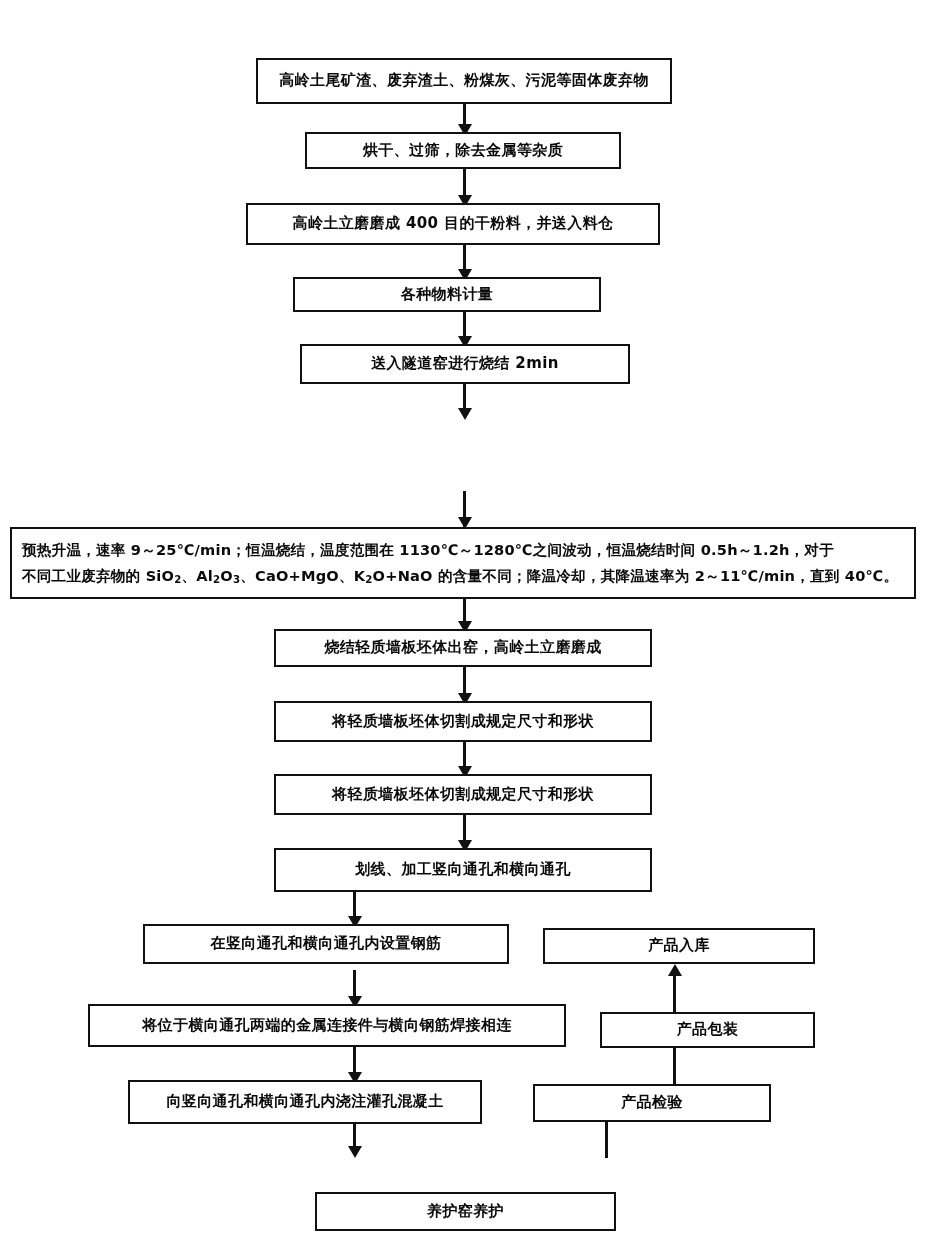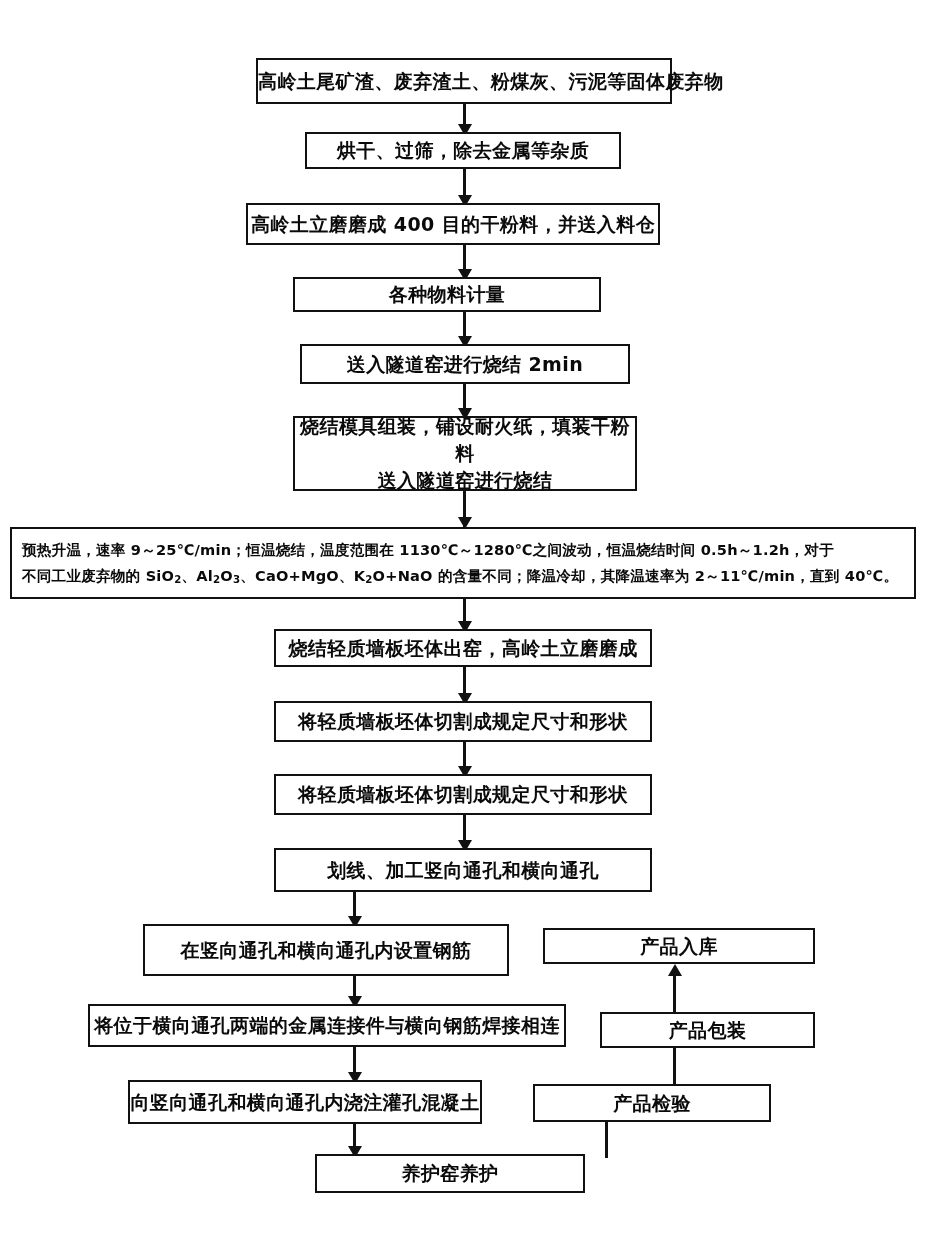--- a/index.html
+++ b/index.html
@@ -33,21 +33,21 @@
   }
   .node.para {
     border-width: 2px;
     font-weight: bold;
     text-align: left;
     justify-content: flex-start;
     padding: 6px 8px 6px 10px;
     line-height: 1.75;
     letter-spacing: 0.2px;
   }
-  .fs16 { font-size: 19px; }
+  .fs16 { font-size: 15px; }
   .fs14 { font-size: 14.6px; }
   .inner {
     width: 100%;
   }
   .edge {
     position: absolute;
     background: #111111;
     z-index: 1;
   }
   .vline { width: 3px; }
@@ -139,24 +139,20 @@
   </div>
 
   <div class="node fs16" style="left:293px; top:277px; width:308px; height:35px;">
     <span class="inner nowrap">各种物料计量</span>
   </div>
 
   <div class="node fs16" style="left:300px; top:344px; width:330px; height:40px;">
     <span class="inner nowrap">送入隧道窑进行烧结 2min</span>
   </div>
 
-  <div class="node fs16" style="left:293px; top:416px; width:344px; height:75px; flex-direction:column;">
-    <span>烧结模具组装，铺设耐火纸，填装干粉料</span>
-    <span>送入隧道窑进行烧结</span>
-  </div>
 
   <div class="node para fs14" style="left:10px; top:527px; width:906px; height:72px;">
     <div class="inner">
       <div>预热升温，速率 9～25℃/min；恒温烧结，温度范围在 1130℃～1280℃之间波动，恒温烧结时间 0.5h～1.2h，对于</div>
       <div>不同工业废弃物的 SiO<sub>2</sub>、Al<sub>2</sub>O<sub>3</sub>、CaO+MgO、K<sub>2</sub>O+NaO 的含量不同；降温冷却，其降温速率为 2～11℃/min，直到 40℃。</div>
     </div>
   </div>
 
   <div class="node fs16" style="left:274px; top:629px; width:378px; height:38px;">
     <span class="inner nowrap">烧结轻质墙板坯体出窑，高岭土立磨磨成</span>
@@ -167,33 +163,33 @@
   </div>
 
   <div class="node fs16" style="left:274px; top:774px; width:378px; height:41px;">
     <span class="inner nowrap">将轻质墙板坯体切割成规定尺寸和形状</span>
   </div>
 
   <div class="node fs16" style="left:274px; top:848px; width:378px; height:44px;">
     <span class="inner nowrap">划线、加工竖向通孔和横向通孔</span>
   </div>
 
-  <div class="node fs16" style="left:143px; top:924px; width:366px; height:52px;">
+  <div class="node fs16" style="left:143px; top:924px; width:366px; height:40px;">
     <span class="inner nowrap">在竖向通孔和横向通孔内设置钢筋</span>
   </div>
 
   <div class="node fs16" style="left:88px; top:1004px; width:478px; height:43px;">
     <span class="inner nowrap">将位于横向通孔两端的金属连接件与横向钢筋焊接相连</span>
   </div>
 
   <div class="node fs16" style="left:128px; top:1080px; width:354px; height:44px;">
     <span class="inner nowrap">向竖向通孔和横向通孔内浇注灌孔混凝土</span>
   </div>
 
-  <div class="node fs16" style="left:315px; top:1154px; width:270px; height:39px;justify-content:flex-end;">
+  <div class="node fs16" style="left:315px; top:1192px; width:301px; height:39px;justify-content:flex-end;">
     <span class="inner nowrap">养护窑养护</span>
   </div>
 
   <div class="node fs16" style="left:543px; top:928px; width:272px; height:36px;">
     <span class="inner nowrap">产品入库</span>
   </div>
 
   <div class="node fs16" style="left:600px; top:1012px; width:215px; height:36px;">
     <span class="inner nowrap">产品包装</span>
   </div>

